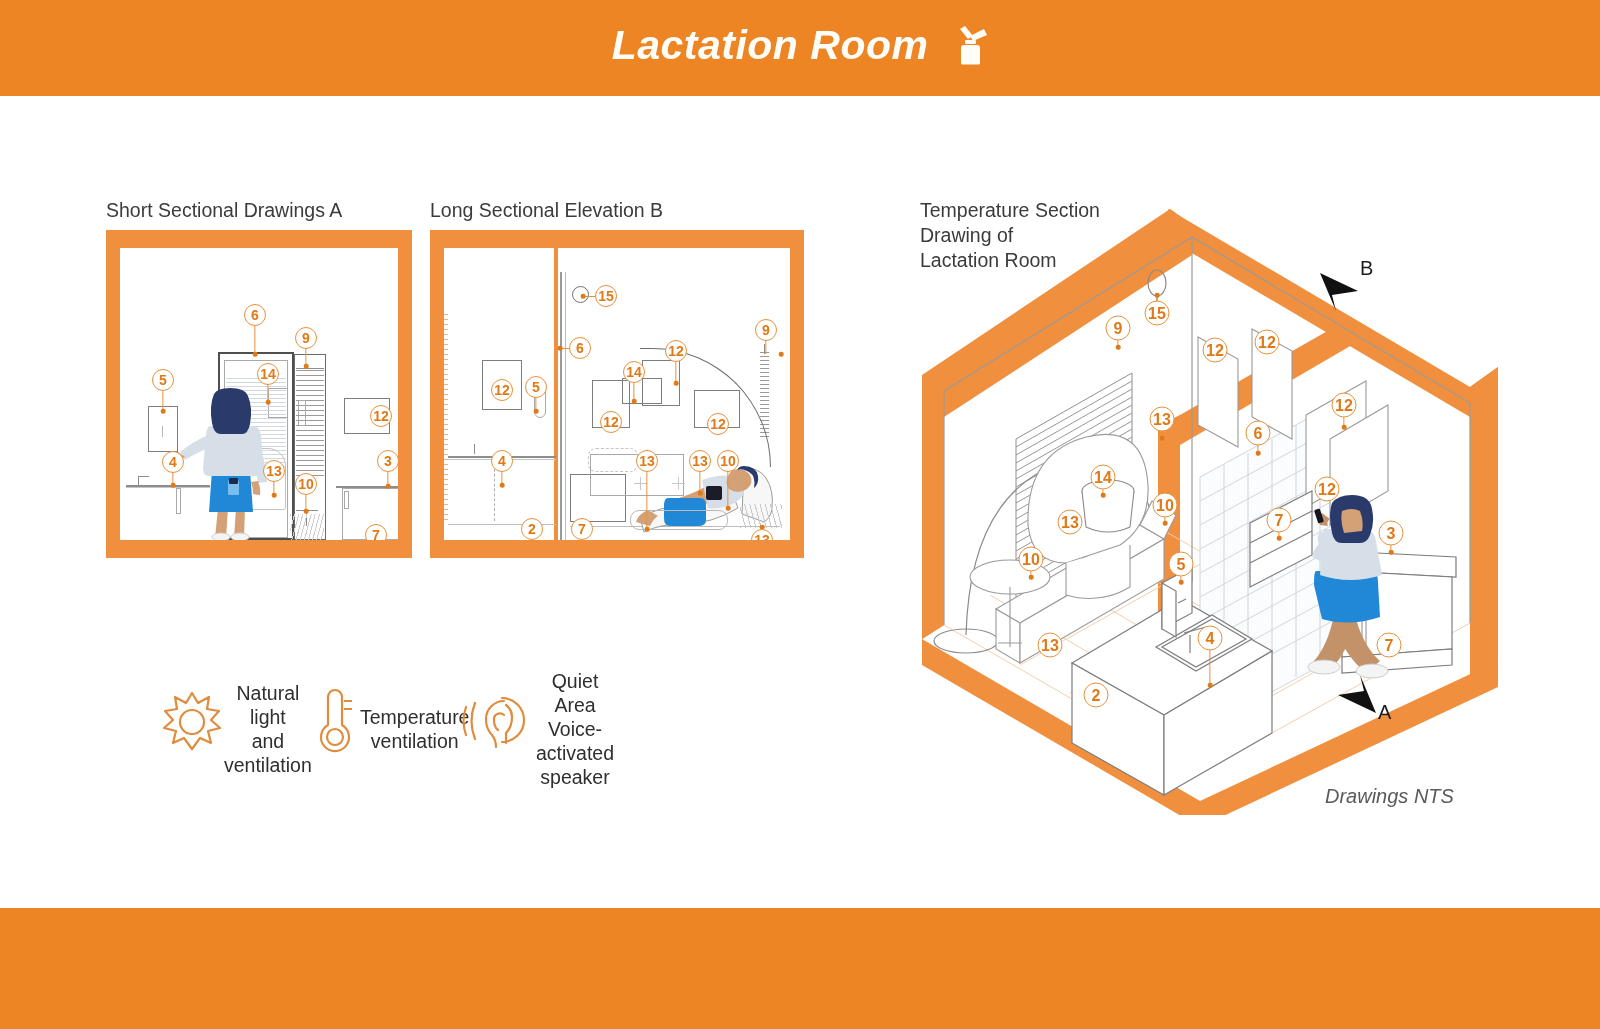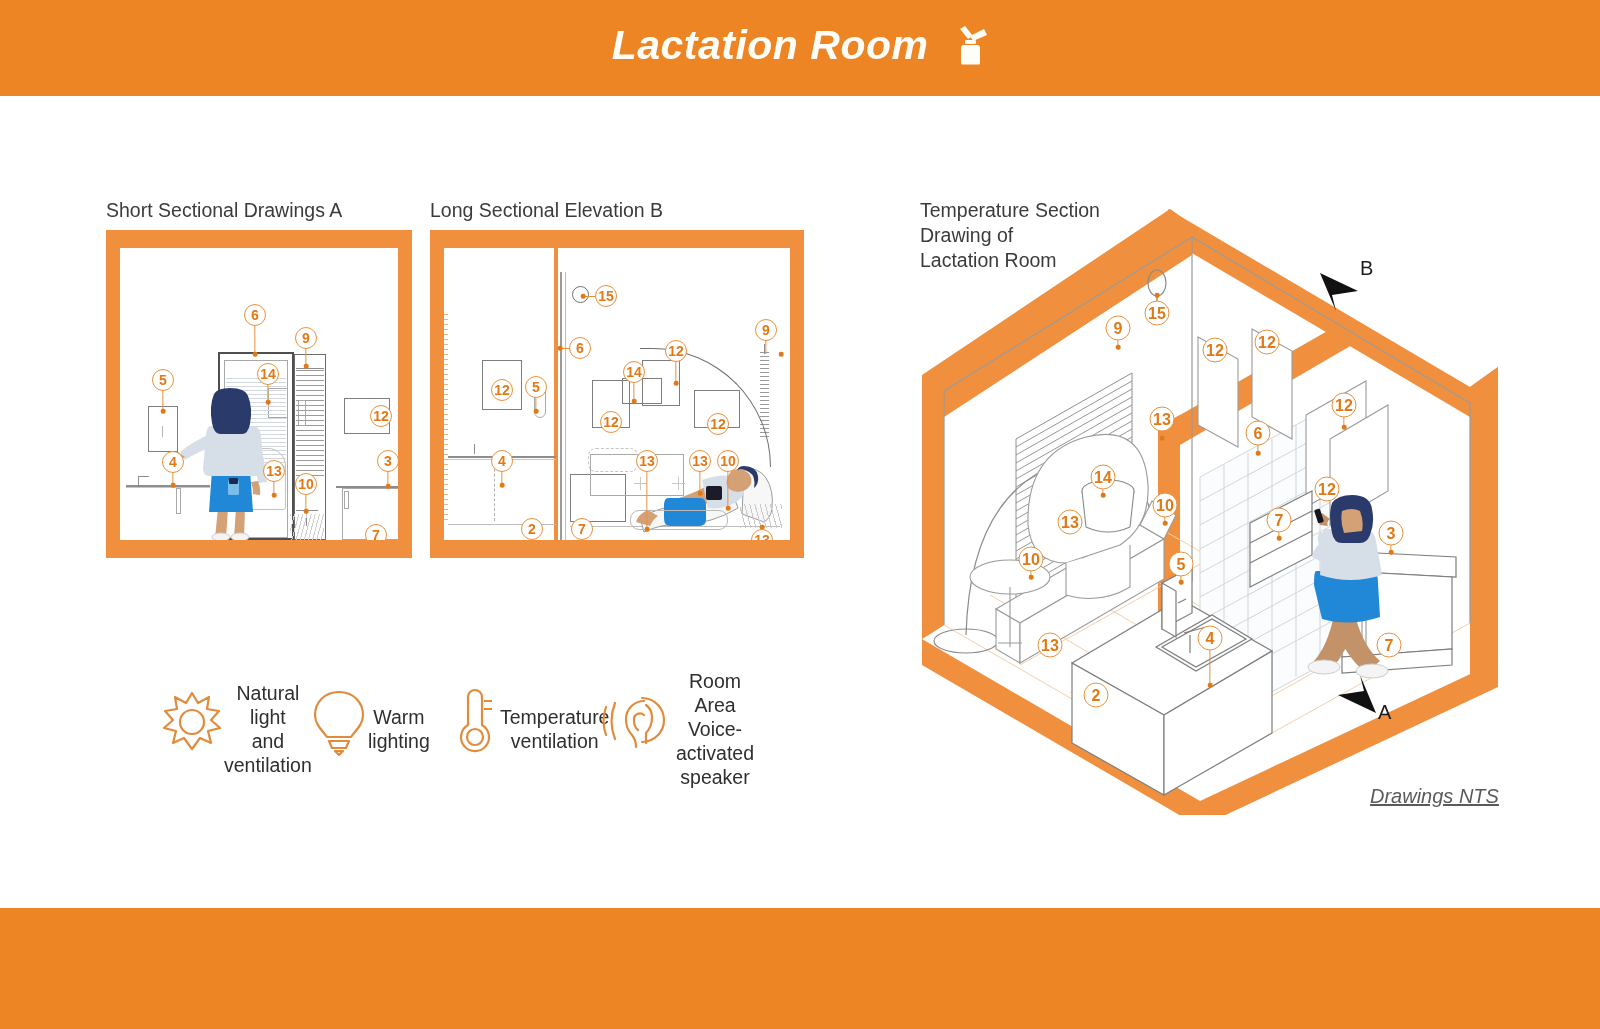--- a/index.html
+++ b/index.html
@@ -325,31 +325,20 @@
     <div class="ficon">
       <svg width="64" height="64" viewBox="0 0 64 64" fill="none" stroke="#e08c3c" stroke-width="2.2" stroke-linejoin="round">
         <circle cx="32" cy="32" r="12"></circle>
         <path d="M32 3 l6 10 11 -6 -2 12 12 2 -8 9 9 8 -12 3 3 12 -11 -5 -8 11 -8 -11 -11 5 3 -12 -12 -3 9 -8 -8 -9 12 -2 -2 -12 11 6 z"></path>
       </svg>
     </div>
     <div class="flabel">Natural light
 and ventilation</div>
   </div>
 
-  <div class="feature" style="width:140px;">
-    <div class="ficon">
-      <svg width="58" height="68" viewBox="0 0 58 68" fill="none" stroke="#e08c3c" stroke-width="2.2" stroke-linejoin="round">
-        <path d="M29 4 C14 4 5 15 5 27 C5 37 13 43 17 49 L41 49 C45 43 53 37 53 27 C53 15 44 4 29 4 Z"></path>
-        <path d="M19 53 L39 53 L36 60 L22 60 Z"></path>
-        <path d="M25 63 L33 63 L29 67 Z"></path>
-      </svg>
-    </div>
-    <div class="flabel">Warm
-lighting</div>
-  </div>
 
   <div class="feature" style="width:150px;">
     <div class="ficon">
       <svg width="50" height="70" viewBox="0 0 50 70" fill="none" stroke="#e08c3c" stroke-width="2.2" stroke-linejoin="round">
         <path d="M18 38 L18 10 a7 7 0 0 1 14 0 L32 38 a14 14 0 1 1 -14 0 Z"></path>
         <circle cx="25" cy="50" r="8"></circle>
         <path d="M34 14 L42 14 M34 22 L42 22"></path>
       </svg>
     </div>
     <div class="flabel">Temperature
@@ -359,21 +348,21 @@
   <div class="feature" style="width:160px;">
     <div class="ficon">
       <svg width="70" height="62" viewBox="0 0 70 62" fill="none" stroke="#e08c3c" stroke-width="2.2" stroke-linecap="round">
         <path d="M42 7 a22 22 0 0 1 0 44 M46 14 a15 15 0 0 1 6 12 q0 10 -6 16 l0 10"></path>
         <path d="M44 10 a18 18 0 0 0 -18 18 q0 10 6 16 q4 5 4 12"></path>
         <path d="M44 24 a6 6 0 0 0 -10 5 q0 7 4 10"></path>
         <path d="M4 14 q-6 16 0 32 M14 12 q-7 18 0 36 M24 11 q-8 19 0 38" opacity="0"></path>
         <path d="M6 16 q-5 14 0 28 M15 12 q-7 18 0 36"></path>
       </svg>
     </div>
-    <div class="flabel">Room Area
+    <div class="flabel">Quiet Area
 Voice-activated
 speaker</div>
   </div>
 </div>
 
 <div class="sec-title" style="left:920px;top:198px;">Temperature Section
 Drawing of
 Lactation Room</div>
 
 <div class="persp">
@@ -625,15 +614,15 @@
         <div class="lead" style="left: 310px; top: 443px; height: 47px;"></div>
         <div class="dot" style="left: 310px; top: 490px;"></div>
         <div class="bub" style="left: 310px; top: 443px; width: 25px; height: 25px; font-size: 16px;">4</div>
       </div>
       <div class="callout">
         <div class="bub" style="left: 196px; top: 500px; width: 25px; height: 25px; font-size: 16px;">2</div>
       </div>
     </div>
 </div>
 
-<div class="nts" style="left:1370px;top:785px;text-decoration:underline;">Drawings NTS</div>
+<div class="nts" style="left:1325px;top:785px;">Drawings NTS</div>
 
 <div class="bottombar"></div>
 
 </body></html>

